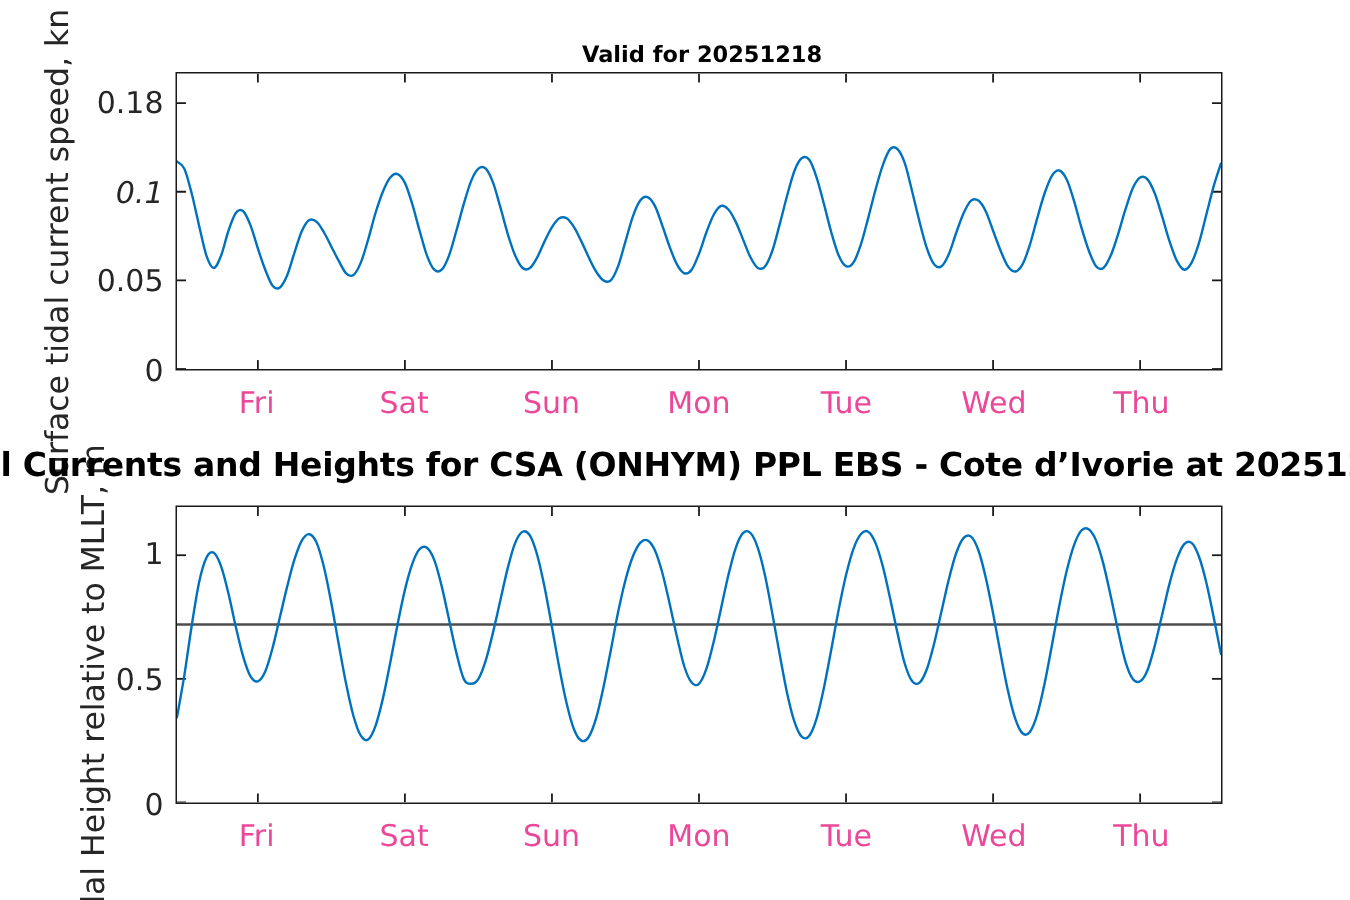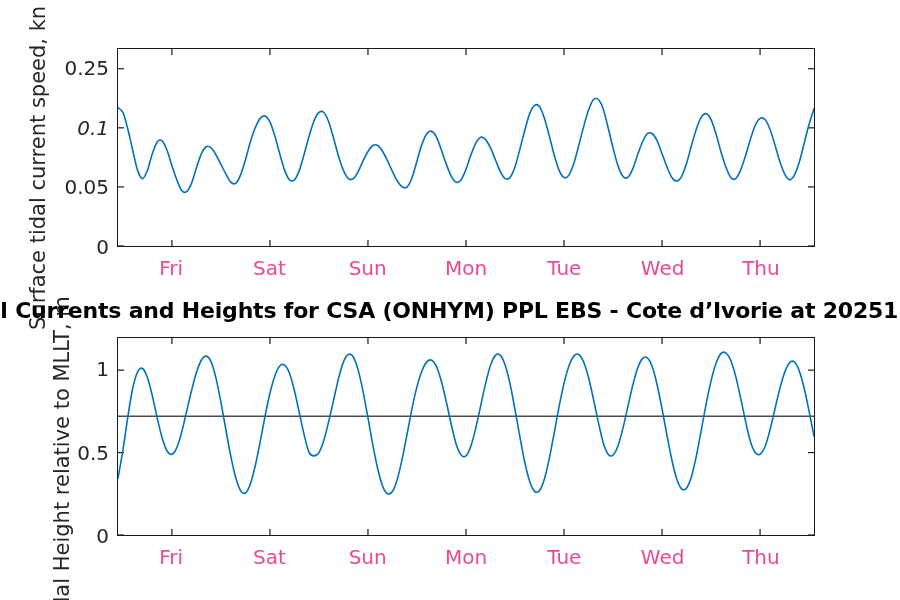--- a/index.html
+++ b/index.html
@@ -61,20 +61,21 @@
 </style>
 </head>
 <body>
 
 <div class="stage">
 
   <div class="ylabel" id="ylabel-top">Surface tidal current speed, kn</div>
 
   <div class="ylabel" id="ylabel-bottom">Tidal Height relative to MLLT, m</div>
 
+  <div id="subtitle">Valid for 20251218</div>
 
   <div class="panel" id="panel-top">
     <svg id="svg-top" viewBox="0 0 698 199" preserveAspectRatio="none">
         <line x1="54.07042253521127" y1="0" x2="54.07042253521127" y2="6" stroke="#1a1a1a" stroke-width="1.2" vector-effect="non-scaling-stroke"></line>
         <line x1="54.07042253521127" y1="199" x2="54.07042253521127" y2="193" stroke="#1a1a1a" stroke-width="1.2" vector-effect="non-scaling-stroke"></line>
         <line x1="152.38028169014086" y1="0" x2="152.38028169014086" y2="6" stroke="#1a1a1a" stroke-width="1.2" vector-effect="non-scaling-stroke"></line>
         <line x1="152.38028169014086" y1="199" x2="152.38028169014086" y2="193" stroke="#1a1a1a" stroke-width="1.2" vector-effect="non-scaling-stroke"></line>
         <line x1="250.6901408450704" y1="0" x2="250.6901408450704" y2="6" stroke="#1a1a1a" stroke-width="1.2" vector-effect="non-scaling-stroke"></line>
         <line x1="250.6901408450704" y1="199" x2="250.6901408450704" y2="193" stroke="#1a1a1a" stroke-width="1.2" vector-effect="non-scaling-stroke"></line>
         <line x1="349" y1="0" x2="349" y2="6" stroke="#1a1a1a" stroke-width="1.2" vector-effect="non-scaling-stroke"></line>
@@ -93,21 +94,21 @@
         <line x1="698" y1="79.623875224955" x2="692" y2="79.623875224955" stroke="#1a1a1a" stroke-width="1.2" vector-effect="non-scaling-stroke"></line>
         <line x1="0" y1="19.935812837432508" x2="6" y2="19.935812837432508" stroke="#1a1a1a" stroke-width="1.2" vector-effect="non-scaling-stroke"></line>
         <line x1="698" y1="19.935812837432508" x2="692" y2="19.935812837432508" stroke="#1a1a1a" stroke-width="1.2" vector-effect="non-scaling-stroke"></line>
         <path d="M0.00,59.33 C0.82,60.13 3.28,60.52 4.92,64.10 C6.55,67.69 8.19,74.45 9.83,80.82 C11.47,87.18 13.11,95.34 14.75,102.31 C16.38,109.27 18.02,117.82 19.66,122.60 C21.30,127.37 22.94,130.96 24.58,130.96 C26.22,130.96 27.85,126.78 29.49,122.60 C31.13,118.42 32.77,110.66 34.41,105.89 C36.05,101.11 37.69,96.14 39.32,93.95 C40.96,91.76 42.60,91.36 44.24,92.76 C45.88,94.15 47.52,98.13 49.15,102.31 C50.79,106.48 52.43,112.85 54.07,117.82 C55.71,122.80 57.35,127.97 58.99,132.15 C60.62,136.33 62.26,140.90 63.90,142.89 C65.54,144.88 67.18,145.28 68.82,144.09 C70.46,142.89 72.09,139.71 73.73,135.73 C75.37,131.75 77.01,125.19 78.65,120.21 C80.29,115.24 81.92,109.47 83.56,105.89 C85.20,102.31 86.84,99.72 88.48,98.72 C90.12,97.73 91.76,98.53 93.39,99.92 C95.03,101.31 96.67,104.29 98.31,107.08 C99.95,109.87 101.59,113.45 103.23,116.63 C104.86,119.81 106.50,123.20 108.14,126.18 C109.78,129.16 111.42,132.95 113.06,134.54 C114.69,136.13 116.33,136.92 117.97,135.73 C119.61,134.54 121.25,131.35 122.89,127.37 C124.53,123.40 126.16,117.43 127.80,111.86 C129.44,106.28 131.08,99.32 132.72,93.95 C134.36,88.58 136.00,83.60 137.63,79.62 C139.27,75.64 140.91,72.06 142.55,70.07 C144.19,68.08 145.83,67.09 147.46,67.69 C149.10,68.28 150.74,70.27 152.38,73.66 C154.02,77.04 155.66,82.61 157.30,87.98 C158.93,93.35 160.57,100.12 162.21,105.89 C163.85,111.66 165.49,118.22 167.13,122.60 C168.77,126.98 170.40,130.56 172.04,132.15 C173.68,133.74 175.32,133.74 176.96,132.15 C178.60,130.56 180.23,126.98 181.87,122.60 C183.51,118.22 185.15,111.66 186.79,105.89 C188.43,100.12 190.07,93.55 191.70,87.98 C193.34,82.41 194.98,76.44 196.62,72.46 C198.26,68.48 199.90,65.50 201.54,64.10 C203.17,62.71 204.81,62.51 206.45,64.10 C208.09,65.70 209.73,69.28 211.37,73.66 C213.00,78.03 214.64,84.60 216.28,90.37 C217.92,96.14 219.56,102.90 221.20,108.27 C222.84,113.65 224.47,118.82 226.11,122.60 C227.75,126.38 229.39,129.56 231.03,130.96 C232.67,132.35 234.31,132.15 235.94,130.96 C237.58,129.76 239.22,126.78 240.86,123.79 C242.50,120.81 244.14,116.43 245.77,113.05 C247.41,109.67 249.05,106.09 250.69,103.50 C252.33,100.91 253.97,98.53 255.61,97.53 C257.24,96.54 258.88,96.54 260.52,97.53 C262.16,98.53 263.80,100.91 265.44,103.50 C267.08,106.09 268.71,109.67 270.35,113.05 C271.99,116.43 273.63,120.41 275.27,123.79 C276.91,127.18 278.54,130.76 280.18,133.34 C281.82,135.93 283.46,138.32 285.10,139.31 C286.74,140.31 288.38,140.90 290.01,139.31 C291.65,137.72 293.29,134.14 294.93,129.76 C296.57,125.38 298.21,118.62 299.85,113.05 C301.48,107.48 303.12,100.91 304.76,96.34 C306.40,91.76 308.04,87.78 309.68,85.59 C311.31,83.40 312.95,82.61 314.59,83.21 C316.23,83.80 317.87,85.99 319.51,89.17 C321.15,92.36 322.78,97.73 324.42,102.31 C326.06,106.88 327.70,112.25 329.34,116.63 C330.98,121.01 332.62,125.58 334.25,128.57 C335.89,131.55 337.53,133.94 339.17,134.54 C340.81,135.13 342.45,134.34 344.08,132.15 C345.72,129.96 347.36,125.58 349.00,121.41 C350.64,117.23 352.28,111.46 353.92,107.08 C355.55,102.70 357.19,98.13 358.83,95.14 C360.47,92.16 362.11,89.77 363.75,89.17 C365.38,88.58 367.02,89.77 368.66,91.56 C370.30,93.35 371.94,96.54 373.58,99.92 C375.22,103.30 376.85,107.88 378.49,111.86 C380.13,115.83 381.77,120.61 383.41,123.79 C385.05,126.98 386.69,129.96 388.32,130.96 C389.96,131.95 391.60,131.75 393.24,129.76 C394.88,127.77 396.52,123.79 398.15,119.02 C399.79,114.24 401.43,107.28 403.07,101.11 C404.71,94.94 406.35,87.98 407.99,82.01 C409.62,76.04 411.26,69.48 412.90,65.30 C414.54,61.12 416.18,58.14 417.82,56.94 C419.46,55.75 421.09,55.95 422.73,58.14 C424.37,60.32 426.01,65.10 427.65,70.07 C429.29,75.05 430.92,81.81 432.56,87.98 C434.20,94.15 435.84,101.31 437.48,107.08 C439.12,112.85 440.76,118.82 442.39,122.60 C444.03,126.38 445.67,128.97 447.31,129.76 C448.95,130.56 450.59,129.76 452.23,127.37 C453.86,124.99 455.50,120.41 457.14,115.44 C458.78,110.46 460.42,103.70 462.06,97.53 C463.69,91.36 465.33,84.40 466.97,78.43 C468.61,72.46 470.25,66.29 471.89,61.72 C473.53,57.14 475.16,52.76 476.80,50.97 C478.44,49.18 480.08,49.38 481.72,50.97 C483.36,52.57 485.00,55.75 486.63,60.52 C488.27,65.30 489.91,73.06 491.55,79.62 C493.19,86.19 494.83,93.55 496.46,99.92 C498.10,106.28 499.74,113.05 501.38,117.82 C503.02,122.60 504.66,126.58 506.30,128.57 C507.93,130.56 509.57,130.96 511.21,129.76 C512.85,128.57 514.49,125.19 516.13,121.41 C517.77,117.63 519.40,111.66 521.04,107.08 C522.68,102.50 524.32,97.53 525.96,93.95 C527.60,90.37 529.23,86.99 530.87,85.59 C532.51,84.20 534.15,84.40 535.79,85.59 C537.43,86.79 539.07,89.37 540.70,92.76 C542.34,96.14 543.98,101.51 545.62,105.89 C547.26,110.26 548.90,115.04 550.54,119.02 C552.17,123.00 553.81,127.37 555.45,129.76 C557.09,132.15 558.73,133.54 560.37,133.34 C562.00,133.14 563.64,131.55 565.28,128.57 C566.92,125.58 568.56,120.61 570.20,115.44 C571.84,110.26 573.47,103.30 575.11,97.53 C576.75,91.76 578.39,85.59 580.03,80.82 C581.67,76.04 583.31,71.47 584.94,68.88 C586.58,66.29 588.22,64.90 589.86,65.30 C591.50,65.70 593.14,67.89 594.77,71.27 C596.41,74.65 598.05,80.22 599.69,85.59 C601.33,90.96 602.97,97.93 604.61,103.50 C606.24,109.07 607.88,114.64 609.52,119.02 C611.16,123.40 612.80,127.77 614.44,129.76 C616.08,131.75 617.71,132.15 619.35,130.96 C620.99,129.76 622.63,126.38 624.27,122.60 C625.91,118.82 627.54,113.45 629.18,108.27 C630.82,103.10 632.46,96.73 634.10,91.56 C635.74,86.39 637.38,80.82 639.01,77.24 C640.65,73.66 642.29,71.07 643.93,70.07 C645.57,69.08 647.21,69.48 648.85,71.27 C650.48,73.06 652.12,76.64 653.76,80.82 C655.40,85.00 657.04,90.96 658.68,96.34 C660.31,101.71 661.95,108.08 663.59,113.05 C665.23,118.02 666.87,123.00 668.51,126.18 C670.15,129.36 671.78,131.95 673.42,132.15 C675.06,132.35 676.70,130.36 678.34,127.37 C679.98,124.39 681.62,119.61 683.25,114.24 C684.89,108.87 686.53,101.51 688.17,95.14 C689.81,88.78 691.45,81.81 693.08,76.04 C694.72,70.27 697.18,63.11 698.00,60.52" fill="none" stroke="#0072BD" stroke-width="1.6" stroke-linejoin="round" stroke-linecap="round" vector-effect="non-scaling-stroke"></path>
       </svg>
   </div>
   <div id="ticks-top-y">
       <div class="tick-y" style="left: 21px; width: 88px; top: 247px;">0</div>
       <div class="tick-y" style="left: 21px; width: 88px; top: 187.312px; text-align: right;">0.05</div>
       <div class="tick-y" style="left: 21px; width: 88px; top: 127.624px; font-style: italic;">0.1</div>
-      <div class="tick-y" style="left: 21px; width: 88px; top: 67.9358px;">0.25</div>
+      <div class="tick-y" style="left: 21px; width: 88px; top: 67.9358px;">0.18</div>
     </div>
   <div id="ticks-top-x">
       <div class="tick-x" style="left: 171.07px; top: 256px;">Fri</div>
       <div class="tick-x" style="left: 269.38px; top: 256px;">Sat</div>
       <div class="tick-x" style="left: 367.69px; top: 256px;">Sun</div>
       <div class="tick-x" style="left: 466px; top: 256px;">Mon</div>
       <div class="tick-x" style="left: 564.31px; top: 256px;">Tue</div>
       <div class="tick-x" style="left: 662.62px; top: 256px;">Wed</div>
       <div class="tick-x" style="left: 760.93px; top: 256px;">Thu</div>
     </div>

